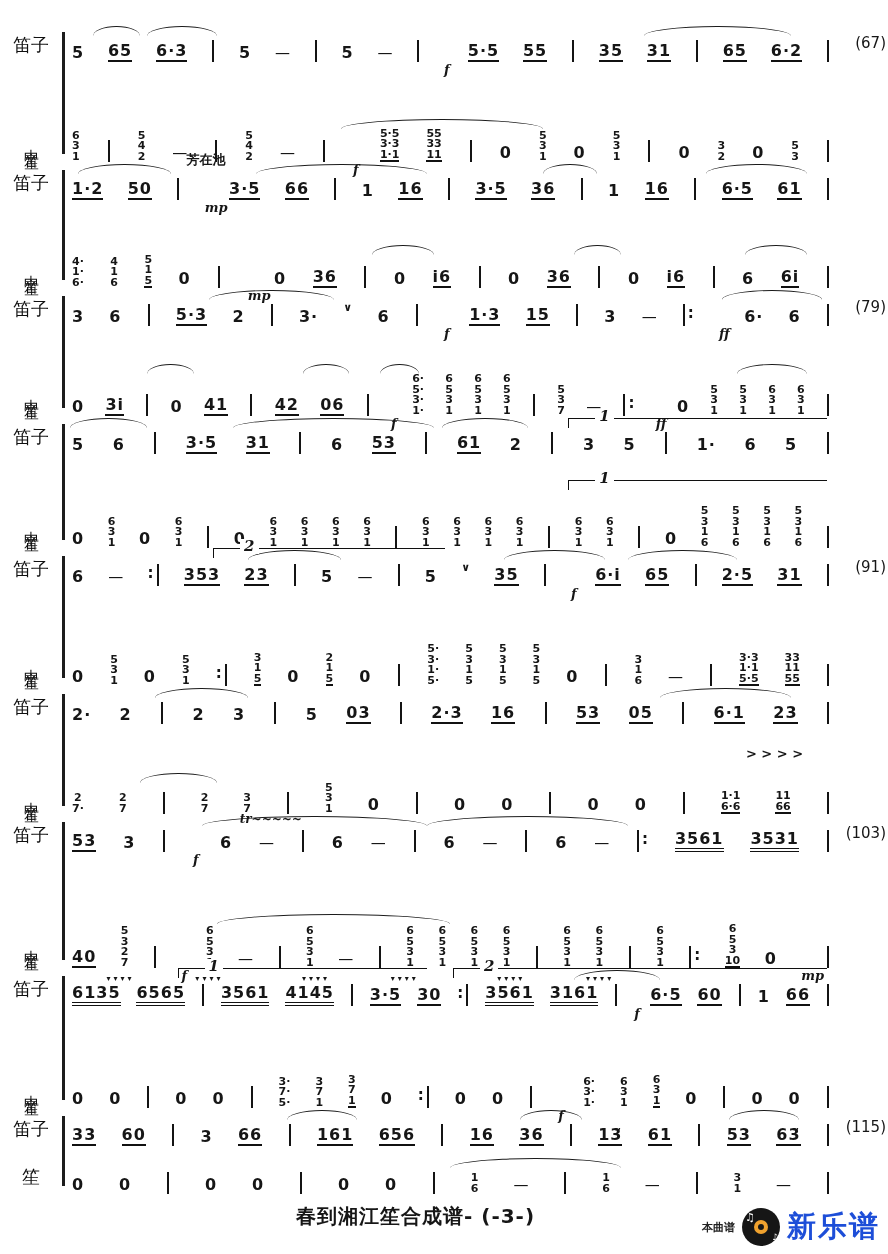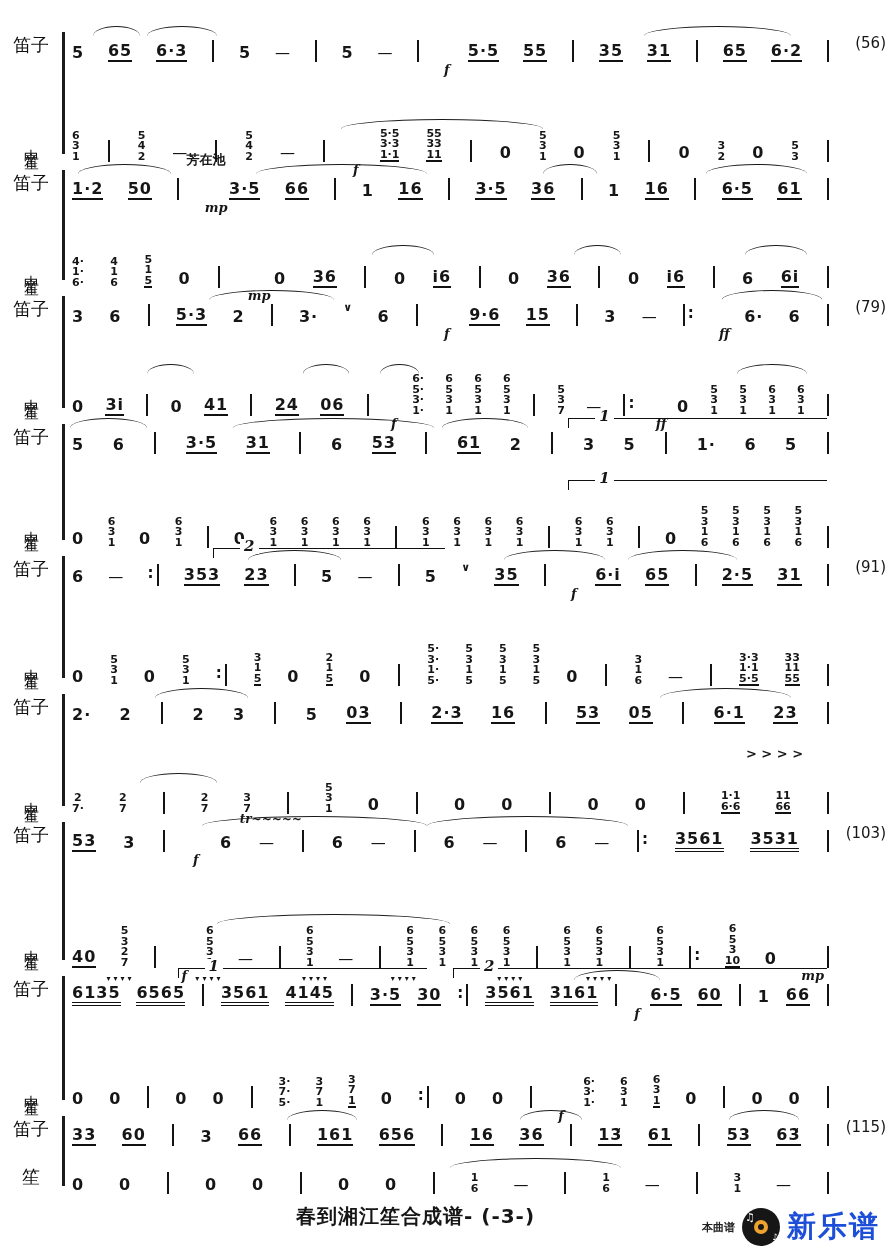--- a/index.html
+++ b/index.html
@@ -44,21 +44,21 @@
   .brand-icon::before{content:'';position:absolute;left:16px;top:16px;right:16px;bottom:16px;background:#161616;border-radius:50%;z-index:2;}
   .vinyl-note-l{position:absolute;left:3px;top:3px;color:#fff;font-size:11px;z-index:3;}
   .vinyl-note-r{position:absolute;right:2px;bottom:4px;color:#fff;font-size:9px;z-index:3;}
   .brand-name{font-size:29px;font-weight:800;letter-spacing:2px;color:#1d4ed8;}
 </style>
 </head>
 <body>
 
 <div class="score" id="score">
     <div class="system" style="min-height: 138px;">
-      <span class="measure-number">(56)</span>
+      <span class="measure-number">(67)</span>
       <div class="staff">
         <div class="label">
           <span class="label-text">笛子</span>
         </div>
         <div class="line">
           <div class="arc" style="left: 4%; width: 6%;"></div>
           <div class="arc" style="left: 11%; width: 9%;"></div>
           <div class="arc" style="left: 75%; width: 19%;"></div>
           <span class="note">5</span>
           <span class="note u1">65</span>
@@ -236,21 +236,21 @@
           <span class="note">6</span>
           <span class="bar"></span>
           <span class="note u1">5·3</span>
           <span class="note">2</span>
           <span class="bar"></span>
           <span class="note">3·</span>
           <span class="breath">∨</span>
           <span class="note">6</span>
           <span class="bar"></span>
           <span class="dyn below">f</span>
-          <span class="note u1">9·6</span>
+          <span class="note u1">1·3</span>
           <span class="note u1">15</span>
           <span class="bar"></span>
           <span class="note">3</span>
           <span class="note dash">—</span>
           <span class="rep">
             <span class="bar"></span>
             <span class="dots">:</span>
           </span>
           <span class="dyn below">ff</span>
           <span class="note">6·</span>
@@ -266,21 +266,21 @@
           <div class="arc" style="left: 11%; width: 6%;"></div>
           <div class="arc" style="left: 31%; width: 6%;"></div>
           <div class="arc" style="left: 41%; width: 5%;"></div>
           <div class="arc" style="left: 87%; width: 9%;"></div>
           <span class="note">0</span>
           <span class="note u1">3i</span>
           <span class="bar"></span>
           <span class="note">0</span>
           <span class="note u1">41</span>
           <span class="bar"></span>
-          <span class="note u1">24</span>
+          <span class="note u1">42</span>
           <span class="note u1">06</span>
           <span class="bar"></span>
           <span class="dyn below">f</span>
           <span class="stack">
             <span class="cell">6·</span>
             <span class="cell">5·</span>
             <span class="cell">3·</span>
             <span class="cell">1·</span>
           </span>
           <span class="stack">

